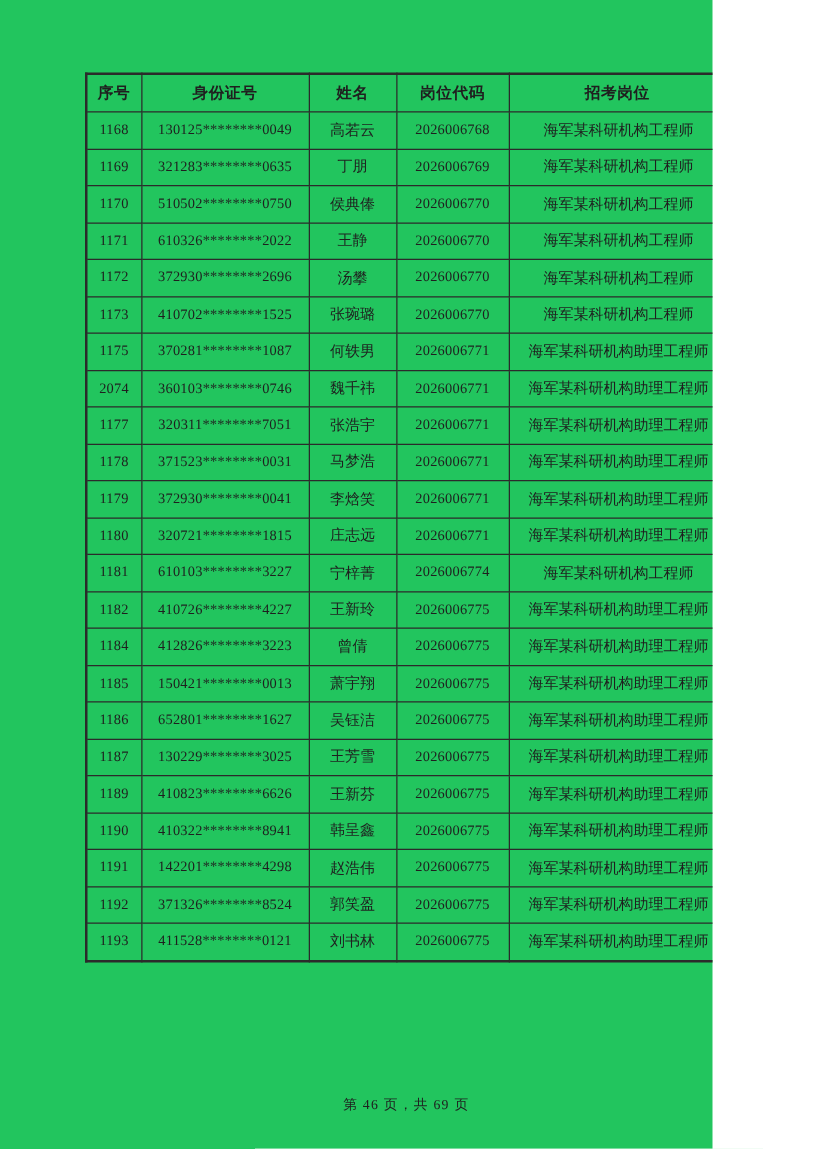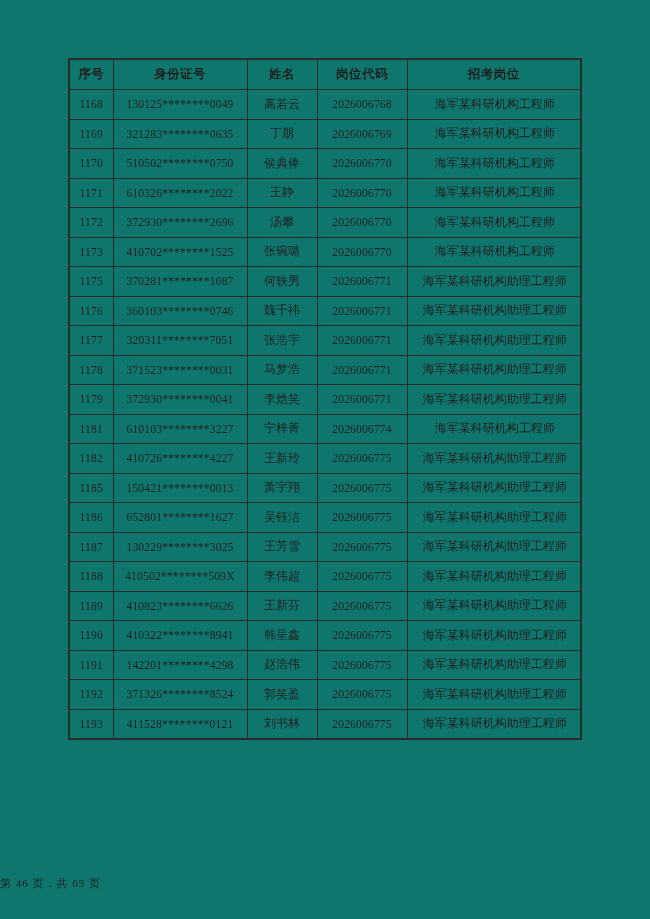--- a/index.html
+++ b/index.html
@@ -2,23 +2,23 @@
 <html><head>
 <meta charset="utf-8">
 <style>
   html, body {
     margin: 0;
     padding: 0;
     background: #ffffff;
   }
   .page {
     position: relative;
-    width: 650px;
+    width: 570px;
     height: 919px;
-    background: #0f766e;
+    background: #22c55e;
     font-family: "Liberation Serif", "DejaVu Serif", serif;
     color: #1f1f1f;
     overflow: hidden;
   }
   table.candidates {
     position: absolute;
     left: 68px;
     top: 58px;
     width: 512px;
     border-collapse: collapse;
@@ -52,21 +52,21 @@
   }
   table.candidates td.col4 {
     text-align: center;
     padding-left: 2px;
   }
   .page-footer {
     position: absolute;
     left: 0;
     top: 876px;
     width: 650px;
-    text-align: left;
+    text-align: center;
     font-size: 11px;
     letter-spacing: 1px;
     color: #1f1f1f;
   }
 </style>
 </head>
 <body>
 
 <div class="page">
 
@@ -131,21 +131,21 @@
           <td class="col4">海军某科研机构工程师</td>
         </tr>
         <tr>
           <td class="col0">1175</td>
           <td class="col1">370281********1087</td>
           <td class="col2">何轶男</td>
           <td class="col3">2026006771</td>
           <td class="col4">海军某科研机构助理工程师</td>
         </tr>
         <tr>
-          <td class="col0">1176</td>
+          <td class="col0">2074</td>
           <td class="col1">360103********0746</td>
           <td class="col2">魏千祎</td>
           <td class="col3">2026006771</td>
           <td class="col4">海军某科研机构助理工程师</td>
         </tr>
         <tr>
           <td class="col0">1177</td>
           <td class="col1">320311********7051</td>
           <td class="col2">张浩宇</td>
           <td class="col3">2026006771</td>
@@ -155,38 +155,52 @@
           <td class="col0">1178</td>
           <td class="col1">371523********0031</td>
           <td class="col2">马梦浩</td>
           <td class="col3">2026006771</td>
           <td class="col4">海军某科研机构助理工程师</td>
         </tr>
         <tr>
           <td class="col0">1179</td>
           <td class="col1">372930********0041</td>
           <td class="col2">李焓笑</td>
+          <td class="col3">2026006771</td>
+          <td class="col4">海军某科研机构助理工程师</td>
+        </tr>
+        <tr>
+          <td class="col0">1180</td>
+          <td class="col1">320721********1815</td>
+          <td class="col2">庄志远</td>
           <td class="col3">2026006771</td>
           <td class="col4">海军某科研机构助理工程师</td>
         </tr>
         <tr>
           <td class="col0">1181</td>
           <td class="col1">610103********3227</td>
           <td class="col2">宁梓菁</td>
           <td class="col3">2026006774</td>
           <td class="col4">海军某科研机构工程师</td>
         </tr>
         <tr>
           <td class="col0">1182</td>
           <td class="col1">410726********4227</td>
           <td class="col2">王新玲</td>
           <td class="col3">2026006775</td>
           <td class="col4">海军某科研机构助理工程师</td>
         </tr>
         <tr>
+          <td class="col0">1184</td>
+          <td class="col1">412826********3223</td>
+          <td class="col2">曾倩</td>
+          <td class="col3">2026006775</td>
+          <td class="col4">海军某科研机构助理工程师</td>
+        </tr>
+        <tr>
           <td class="col0">1185</td>
           <td class="col1">150421********0013</td>
           <td class="col2">萧宇翔</td>
           <td class="col3">2026006775</td>
           <td class="col4">海军某科研机构助理工程师</td>
         </tr>
         <tr>
           <td class="col0">1186</td>
           <td class="col1">652801********1627</td>
           <td class="col2">吴钰洁</td>
@@ -194,27 +208,20 @@
           <td class="col4">海军某科研机构助理工程师</td>
         </tr>
         <tr>
           <td class="col0">1187</td>
           <td class="col1">130229********3025</td>
           <td class="col2">王芳雪</td>
           <td class="col3">2026006775</td>
           <td class="col4">海军某科研机构助理工程师</td>
         </tr>
         <tr>
-          <td class="col0">1188</td>
-          <td class="col1">410502********509X</td>
-          <td class="col2">李伟超</td>
-          <td class="col3">2026006775</td>
-          <td class="col4">海军某科研机构助理工程师</td>
-        </tr>
-        <tr>
           <td class="col0">1189</td>
           <td class="col1">410823********6626</td>
           <td class="col2">王新芬</td>
           <td class="col3">2026006775</td>
           <td class="col4">海军某科研机构助理工程师</td>
         </tr>
         <tr>
           <td class="col0">1190</td>
           <td class="col1">410322********8941</td>
           <td class="col2">韩呈鑫</td>

